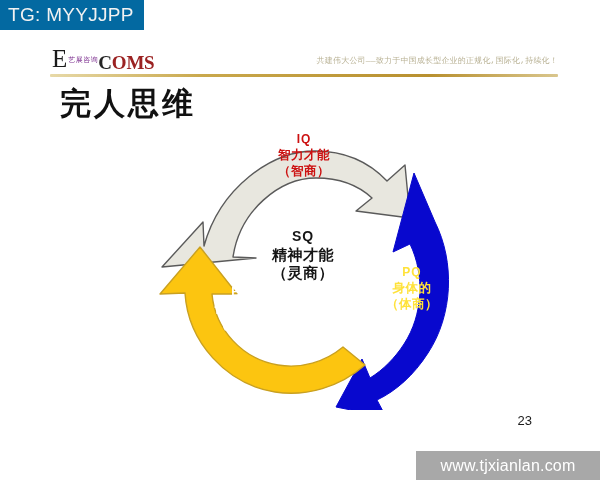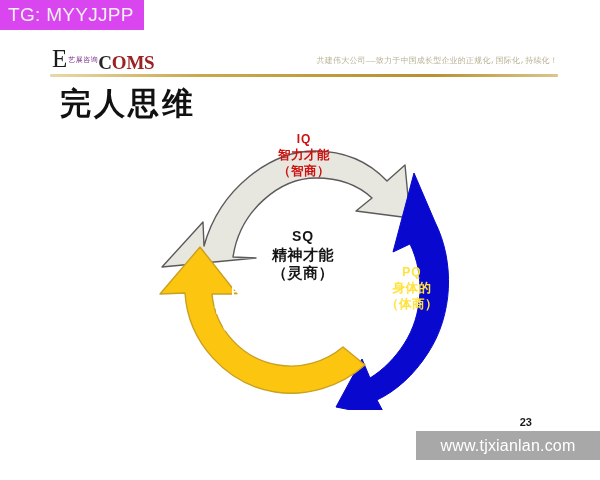--- a/index.html
+++ b/index.html
@@ -16,21 +16,21 @@
     font-family: "DejaVu Sans", "Liberation Sans", sans-serif;
   }
 
   
   #tg-banner {
     position: absolute;
     left: 0;
     top: 0;
     width: 144px;
     height: 30px;
-    background: #d946ef;
+    background: #0369a1;
     color: #f2f2f2;
     font-size: 19px;
     line-height: 30px;
     padding-left: 8px;
     box-sizing: border-box;
     letter-spacing: 0.3px;
     font-family: "Liberation Sans", sans-serif;
     z-index: 40;
   }
 
@@ -163,30 +163,30 @@
   #lbl-sq .code { font-size: 14px; }
   #lbl-sq .cn   { font-size: 15px; }
   #lbl-pq   { left: 222px; top: 155px; width: 100px; color: #ffe23a; }
   #lbl-eq   { left: 46px;  top: 175px; width: 110px; color: #ffffff; }
 
   
   #page-number {
     position: absolute;
     right: 68px;
     bottom: 52px;
-    font-size: 11px;
-    font-weight: 700;
+    font-size: 13px;
+    font-weight: 400;
     color: #1a1a1a;
     font-family: "Liberation Sans", sans-serif;
     margin-left: 18px;
   }
   #watermark {
     position: absolute;
     right: 0px;
-    bottom: 20px;
+    bottom: 0;
     width: 184px;
     height: 29px;
     background: #a8a8a8;
     color: #ffffff;
     font-size: 16px;
     line-height: 29px;
     text-align: center;
     font-family: "Liberation Sans", sans-serif;
     letter-spacing: 0.2px;
   }

